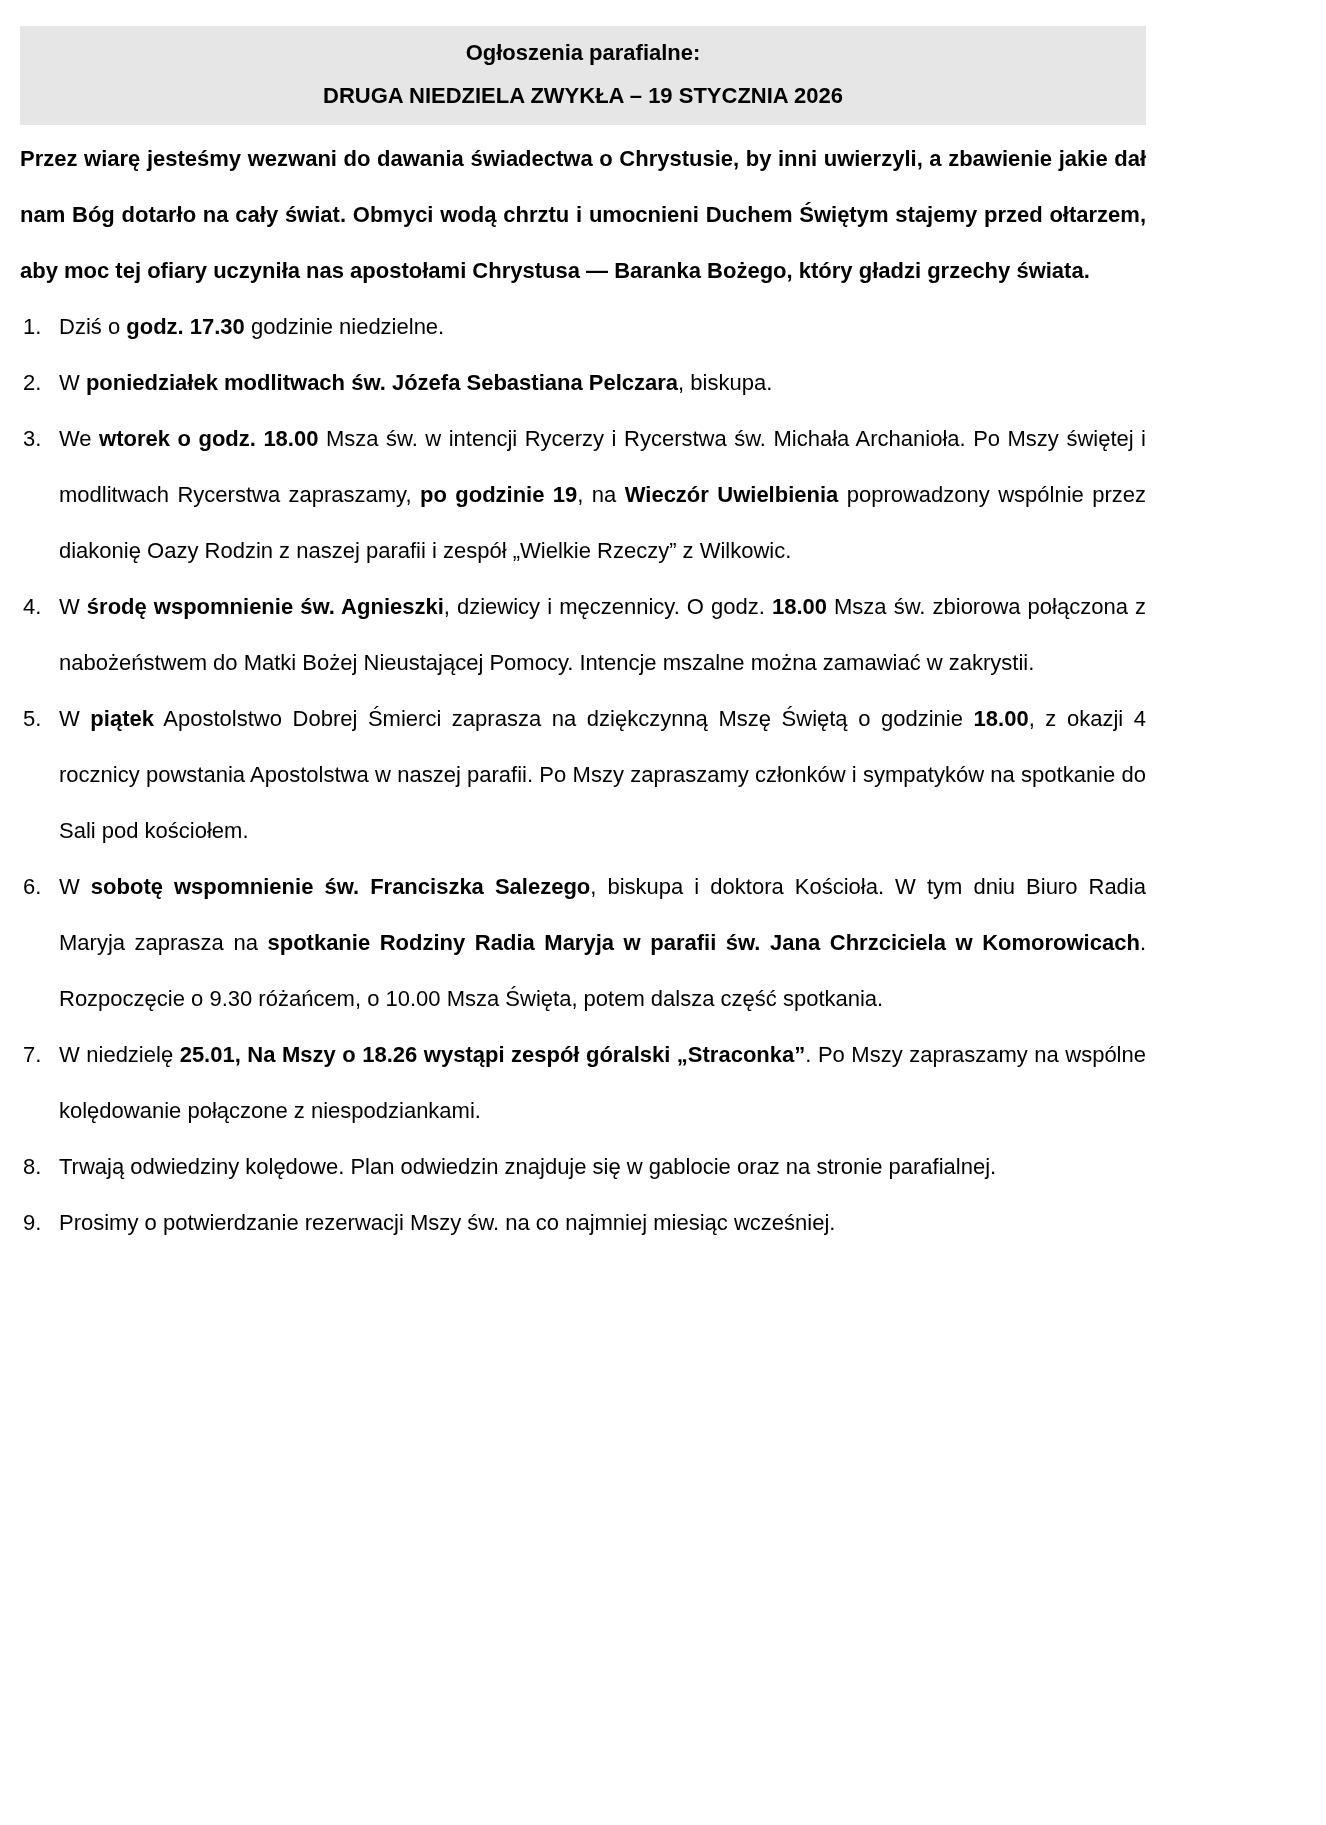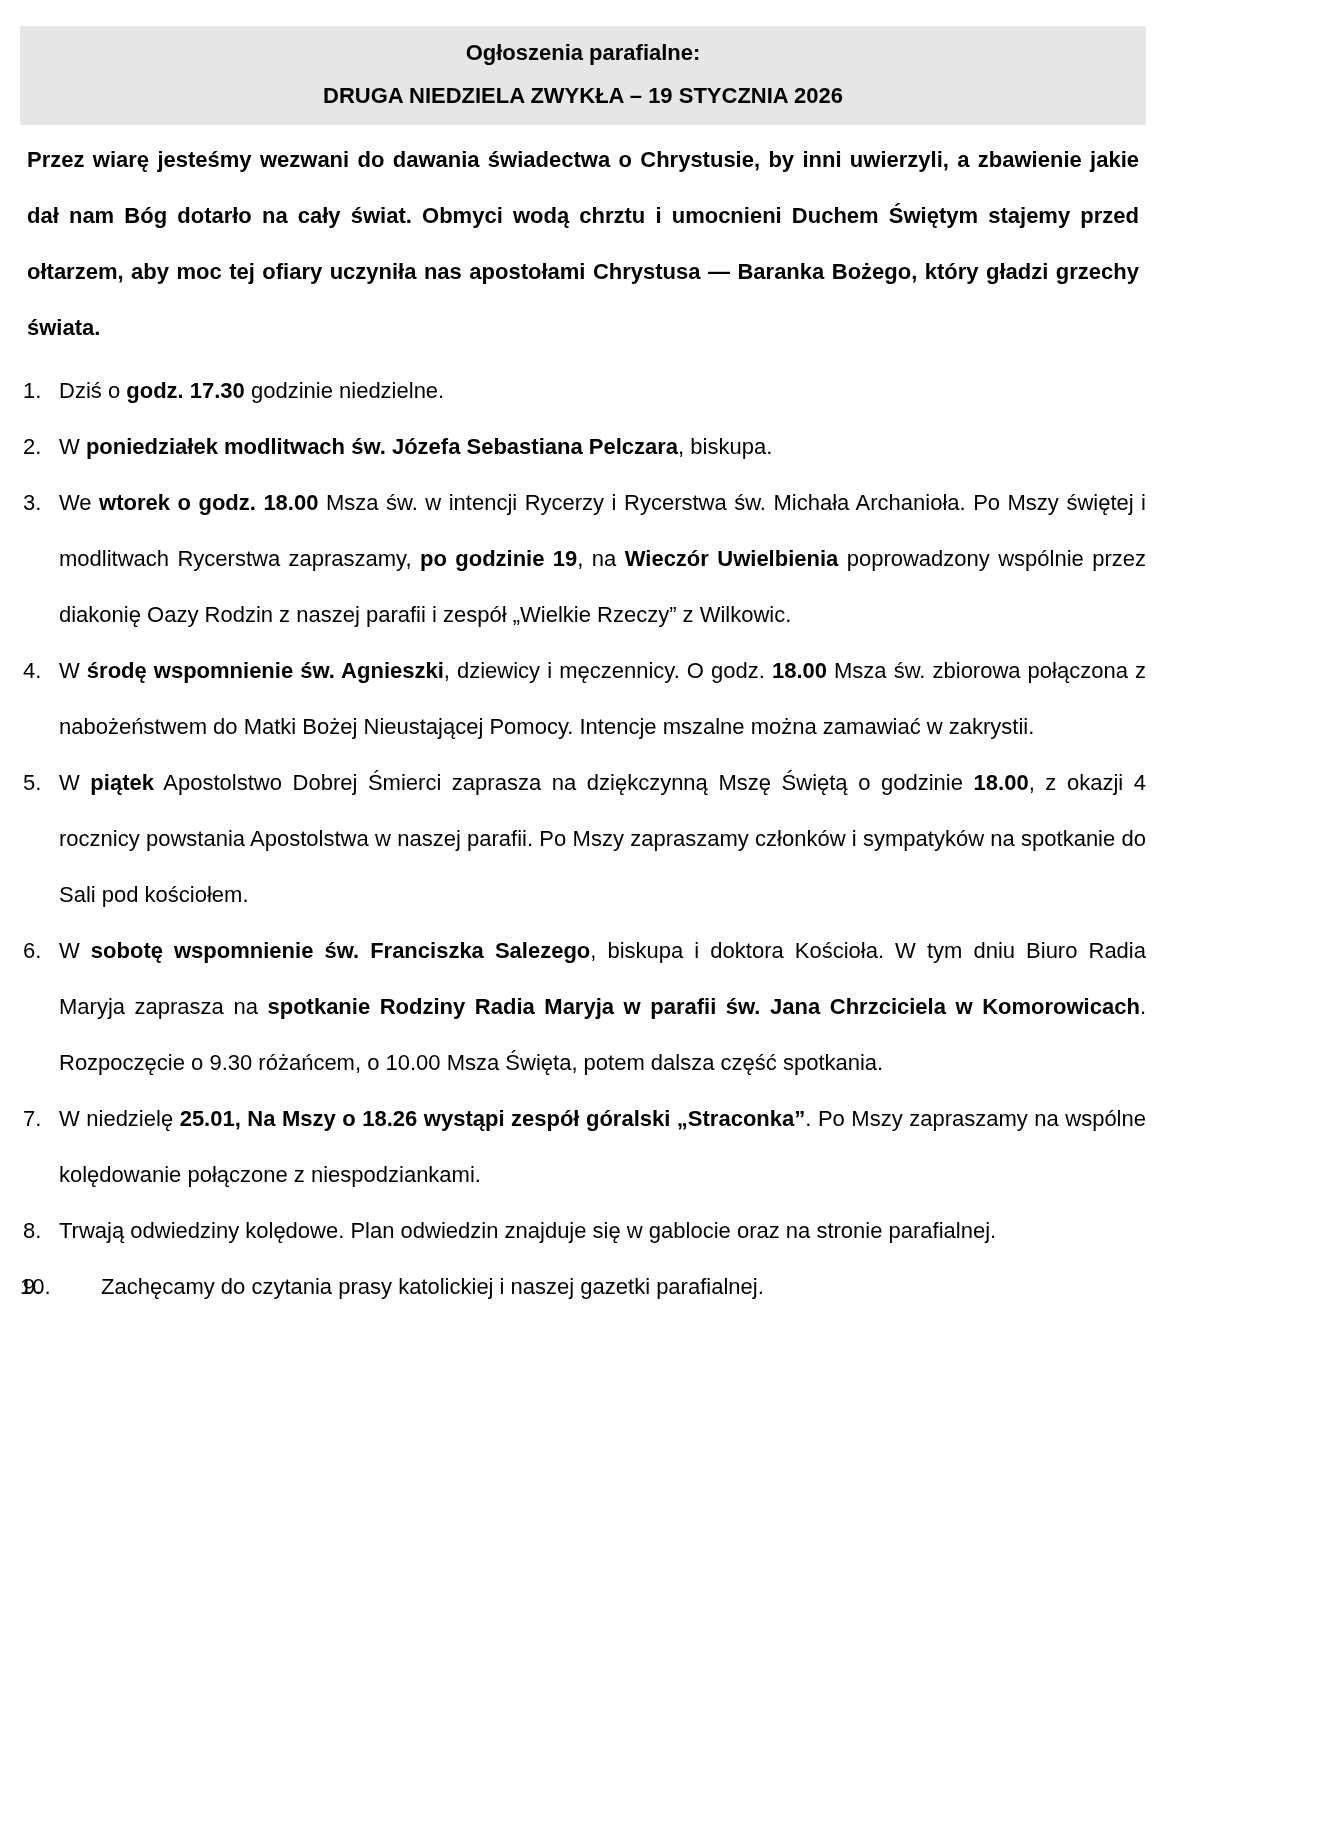--- a/index.html
+++ b/index.html
@@ -17,21 +17,21 @@
   .header-bar {
     background: #e6e6e6;
     text-align: center;
     font-weight: bold;
     line-height: 43px;
     padding: 5px 8px 8px 8px;
     margin: 0 0 6px 0;
   }
   .header-line { white-space: nowrap; }
   .intro {
-    margin: 7px;
+    margin: 0;
     font-weight: bold;
     text-align: justify;
   }
   .items { margin: 0; padding: 0; }
   .item {
     position: relative;
     padding-left: 39px;
     text-align: justify;
   }
   .item .num {
@@ -59,17 +59,16 @@
 
   <div class="items">
       <div class="item"><span class="num">1.</span><span><span class="r">Dziś o </span><span class="b">godz. 17.30</span><span class="r"> godzinie niedzielne.</span></span></div>
       <div class="item"><span class="num">2.</span><span><span class="r">W </span><span class="b">poniedziałek modlitwach św. Józefa Sebastiana Pelczara</span><span class="r">, biskupa.</span></span></div>
       <div class="item"><span class="num">3.</span><span><span class="r">We </span><span class="b">wtorek o godz. 18.00</span><span class="r"> Msza św. w intencji Rycerzy i Rycerstwa św. Michała Archanioła. Po Mszy świętej i modlitwach Rycerstwa zapraszamy, </span><span class="b">po godzinie 19</span><span class="r">, na </span><span class="b">Wieczór Uwielbienia</span><span class="r"> poprowadzony wspólnie przez diakonię Oazy Rodzin z naszej parafii i zespół „Wielkie Rzeczy” z Wilkowic.</span></span></div>
       <div class="item"><span class="num">4.</span><span><span class="r">W </span><span class="b">środę wspomnienie św. Agnieszki</span><span class="r">, dziewicy i męczennicy. O godz. </span><span class="b">18.00</span><span class="r"> Msza św. zbiorowa połączona z nabożeństwem do Matki Bożej Nieustającej Pomocy. Intencje mszalne można zamawiać w zakrystii.</span></span></div>
       <div class="item"><span class="num">5.</span><span><span class="r">W </span><span class="b">piątek</span><span class="r"> Apostolstwo Dobrej Śmierci zaprasza na dziękczynną Mszę Świętą o godzinie </span><span class="b">18.00</span><span class="r">, z okazji 4 rocznicy powstania Apostolstwa w naszej parafii. Po Mszy zapraszamy członków i sympatyków na spotkanie do Sali pod kościołem.</span></span></div>
       <div class="item"><span class="num">6.</span><span><span class="r">W </span><span class="b">sobotę wspomnienie św. Franciszka Salezego</span><span class="r">, biskupa i doktora Kościoła. W tym dniu Biuro Radia Maryja zaprasza na </span><span class="b">spotkanie Rodziny Radia Maryja w parafii św. Jana Chrzciciela w Komorowicach</span><span class="r">. Rozpoczęcie o 9.30 różańcem, o 10.00 Msza Święta, potem dalsza część spotkania.</span></span></div>
       <div class="item"><span class="num">7.</span><span><span class="r">W niedzielę </span><span class="b">25.01, Na Mszy o 18.26 wystąpi zespół góralski „Straconka”</span><span class="r">. Po Mszy zapraszamy na wspólne kolędowanie połączone z niespodziankami.</span></span></div>
       <div class="item"><span class="num">8.</span><span><span class="r">Trwają odwiedziny kolędowe. Plan odwiedzin znajduje się w gablocie oraz na stronie parafialnej.</span></span></div>
-      <div class="item"><span class="num">9.</span></div>
-      <div class="item item-wide"><span class="num">10.</span><span><span class="r">Zachęcamy do czytania prasy katolickiej i naszej gazetki parafialnej.</span></span></div>
+      <div class="item"><span class="num">9.</span><span><span class="r">Prosimy o potwierdzanie rezerwacji Mszy św. na co najmniej miesiąc wcześniej.</span></span></div>
     </div>
 
 </div>
 
 </body></html>

